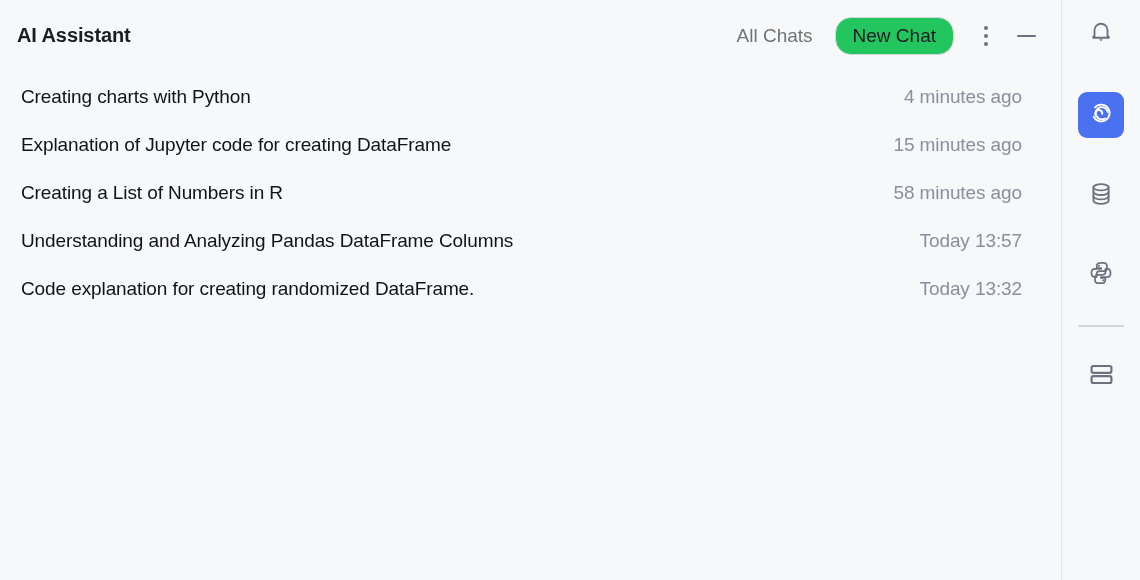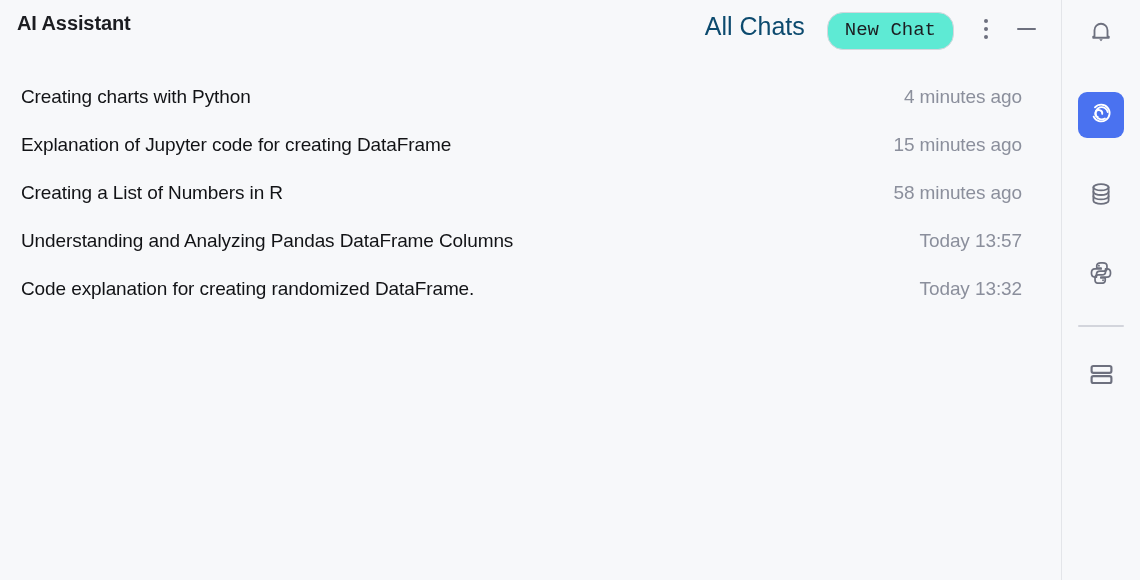--- a/index.html
+++ b/index.html
@@ -30,47 +30,47 @@
     width: 1062px;
     height: 580px;
     background: #f7f8fa;
     border-right: 1px solid #e3e5e9;
   }
 
   .titlebar {
     position: relative;
     height: 68px;
     display: flex;
-    align-items: flex-start;
-    padding: 12px 18px 0 17px;
+    align-items: center;
+    padding: 3px 18px 0 17px;
   }
 
   .app-title {
     font-size: 20px;
     font-weight: bold;
     color: #1c1d21;
     letter-spacing: -0.1px;
     white-space: nowrap;
   }
 
   .titlebar-spacer { flex: 1 1 auto; }
 
   .all-chats-link {
-    font-size: 25px;
-    color: #0c4a6e;
+    font-size: 19px;
+    color: #737373;
     white-space: nowrap;
     cursor: pointer;
     margin-right: 22px;
   }
 
   .new-chat-button {
-    font-family: Liberation Mono, monospace;
+    font-family: Liberation Sans, sans-serif;
     font-size: 19px;
     color: #1c1d21;
-    background: #5eead4;
+    background: #22c55e;
     border: 1px solid #d5d7dd;
     border-radius: 16px;
     padding: 8px 17px 9px;
     line-height: 1;
     cursor: pointer;
     white-space: nowrap;
   }
 
   .icon-btn {
     display: flex;

